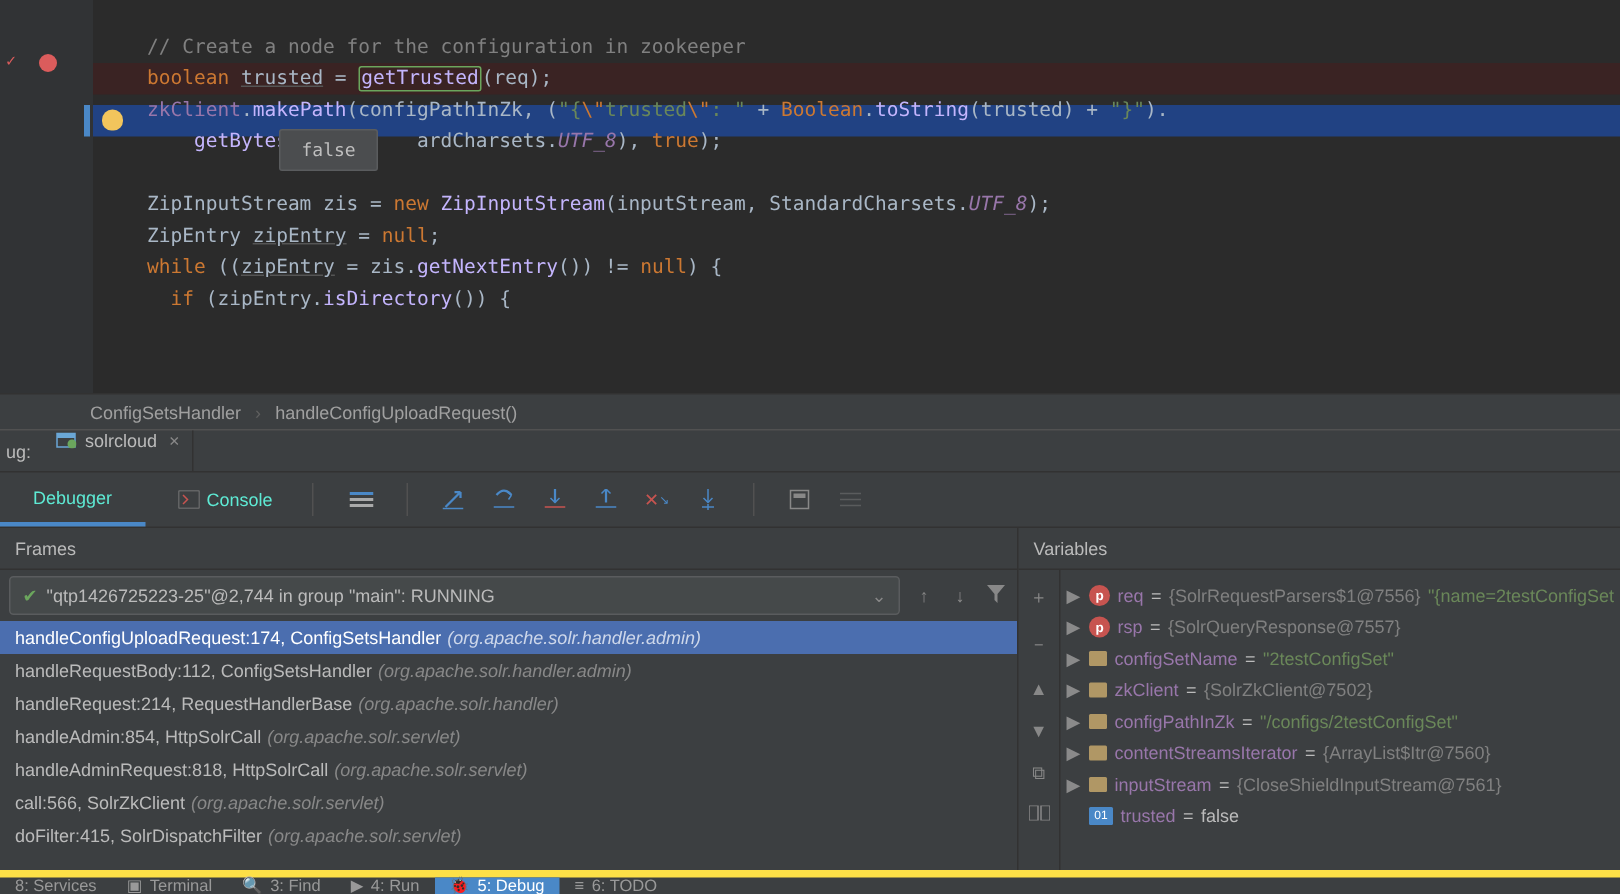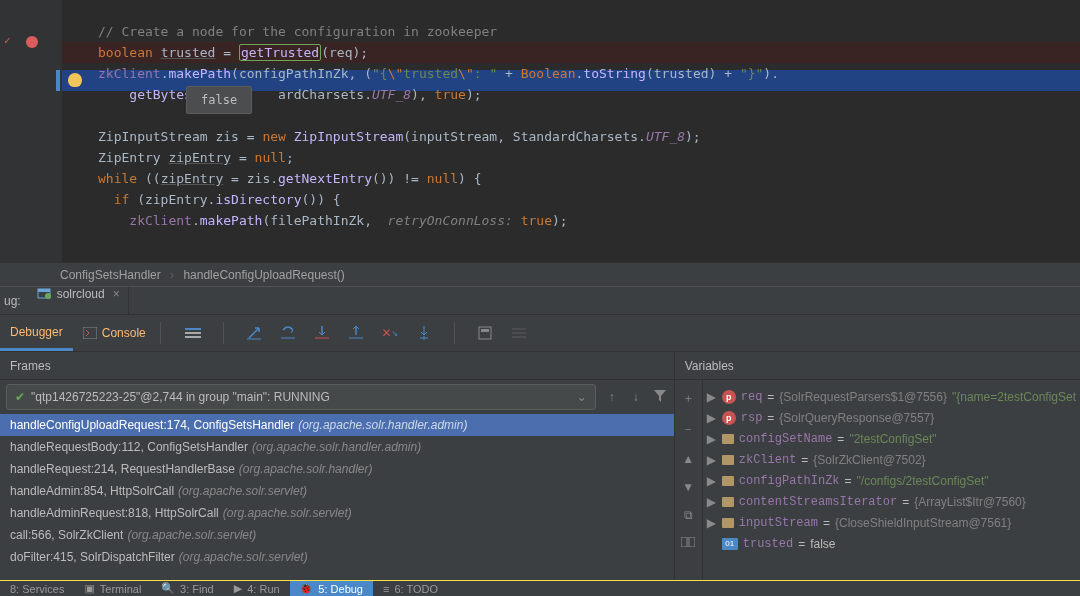--- a/index.html
+++ b/index.html
@@ -124,25 +124,25 @@
     height: 38px;
     background: #3c3f41;
     border-top: 1px solid #323232;
     border-bottom: 1px solid #323232;
     display: flex;
     align-items: center;
     font-family: -apple-system, sans-serif;
     font-size: 12px;
   }
   .tool-tab {
-    padding: 0 10px;
+    padding: 0 22px;
     height: 100%;
     display: flex;
     align-items: center;
-    color: #fdba74;
+    color: #5eead4;
   }
   .tool-tab.active { border-bottom: 3px solid #4a88c7; }
   .tool-icons { display: flex; gap: 18px; margin-left: 20px; align-items: center; }
   .tool-icons .ic { width: 16px; height: 16px; display: flex; align-items: center; justify-content: center; }
   .vsep { width: 1px; height: 22px; background: #515151; margin: 0 4px; }
   .panels {
     position: absolute;
     top: 352px; left: 0; right: 0;
     height: 228px;
     display: flex;
@@ -234,29 +234,29 @@
     background: #b09765;
     border-radius: 1px;
   }
   .badge-01 {
     width: 16px; height: 12px;
     background: #4a88c7;
     color: #fff; font-size: 8px;
     display: flex; align-items: center; justify-content: center;
     border-radius: 1px;
   }
-  .vn { color: #9876aa; font-family: Liberation Mono, monospace; }
+  .vn { color: #9876aa; }
   .vs { color: #6a8759; }
   .vg { color: #808080; }
   .status {
     position: absolute;
     bottom: 0; left: 0; right: 0;
     height: 16px;
     background: #3c3f41;
-    border-top: 1px solid #fde047;
+    border-top: 5px solid #fde047;
     display: flex;
     font-family: -apple-system, sans-serif;
     font-size: 11px;
     color: #999;
     align-items: center;
   }
   .status .sb { padding: 0 10px; display: flex; align-items: center; gap: 5px; }
   .status .sel { background: #4a88c7; color: #fff; height: 100%; }
 </style>
 </head>
@@ -274,21 +274,20 @@
 <div class="line"> </div>
 <div class="line"><span class="c-comment">// Create a node for the configuration in zookeeper</span></div>
 <div class="line" style="background:#3a2323"><span class="c-kw">boolean</span> <span class="c-id ul">trusted</span> = <span class="method-box"><span class="c-fn">getTrusted</span></span>(req);</div>
 <div class="line"><span class="c-field">zkClient</span>.<span class="c-fn">makePath</span>(configPathInZk, (<span class="c-str">"{</span><span class="c-esc">\"</span><span class="c-str">trusted</span><span class="c-esc">\"</span><span class="c-str">: "</span> + <span class="c-kw">Boolean</span>.<span class="c-fn">toString</span>(trusted) + <span class="c-str">"}"</span>).</div>
 <div class="line">    <span class="c-fn">getBytes</span>(          <span class="c-cls">ardCharsets</span>.<span class="c-static">UTF_8</span>), <span class="c-kw">true</span>);</div>
 <div class="line"> </div>
 <div class="line"><span class="c-cls">ZipInputStream</span> zis = <span class="c-kw">new</span> <span class="c-fn">ZipInputStream</span>(inputStream, <span class="c-cls">StandardCharsets</span>.<span class="c-static">UTF_8</span>);</div>
 <div class="line"><span class="c-cls">ZipEntry</span> <span class="ul">zipEntry</span> = <span class="c-kw">null</span>;</div>
 <div class="line"><span class="c-kw">while</span> ((<span class="ul">zipEntry</span> = zis.<span class="c-fn">getNextEntry</span>()) != <span class="c-kw">null</span>) {</div>
 <div class="line">  <span class="c-kw">if</span> (zipEntry.<span class="c-fn">isDirectory</span>()) {</div>
-<div class="line">    <span class="c-field">zkClient</span>.<span class="c-fn">makePath</span>(filePathInZk, <span class="c-param"> retryOnConnLoss: </span><span class="c-kw">true</span>);</div>
   </div>
 
   <div class="tooltip" style="left:186px; top:86px">false</div>
 </div>
 
 <div class="breadcrumb">
   <span>ConfigSetsHandler</span>
   <span class="sep">›</span>
   <span>handleConfigUploadRequest()</span>
 </div>

